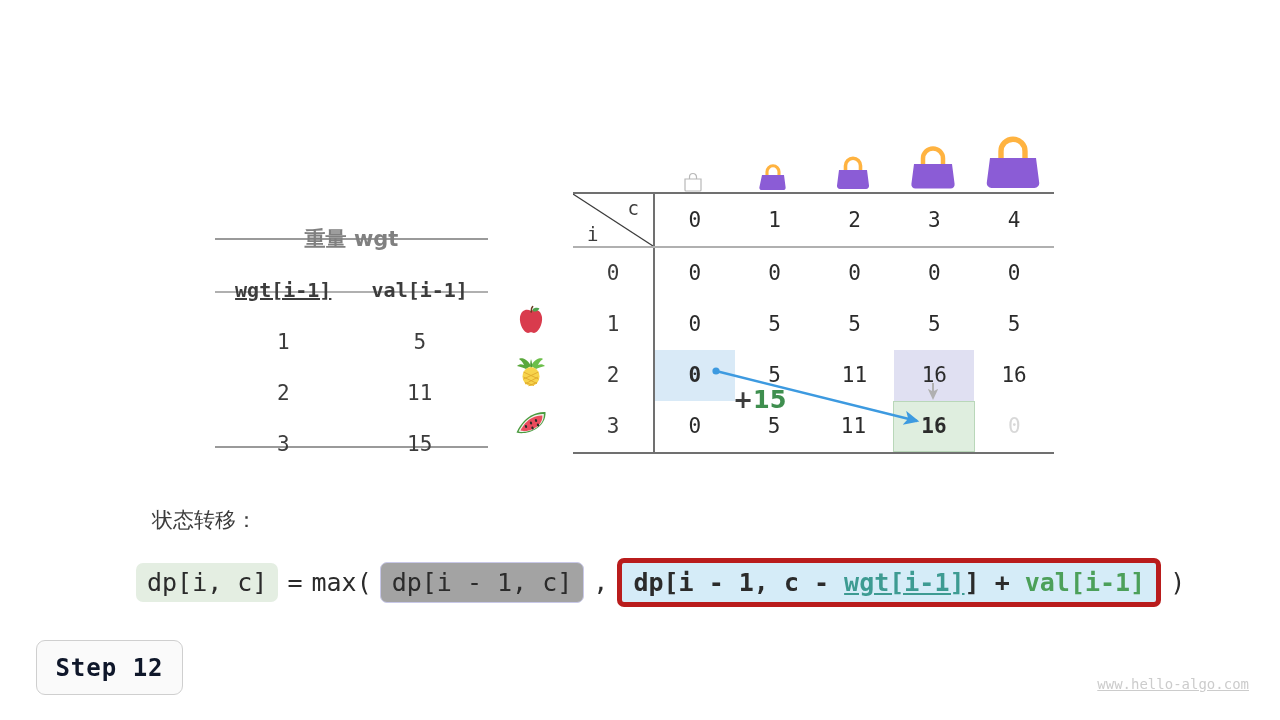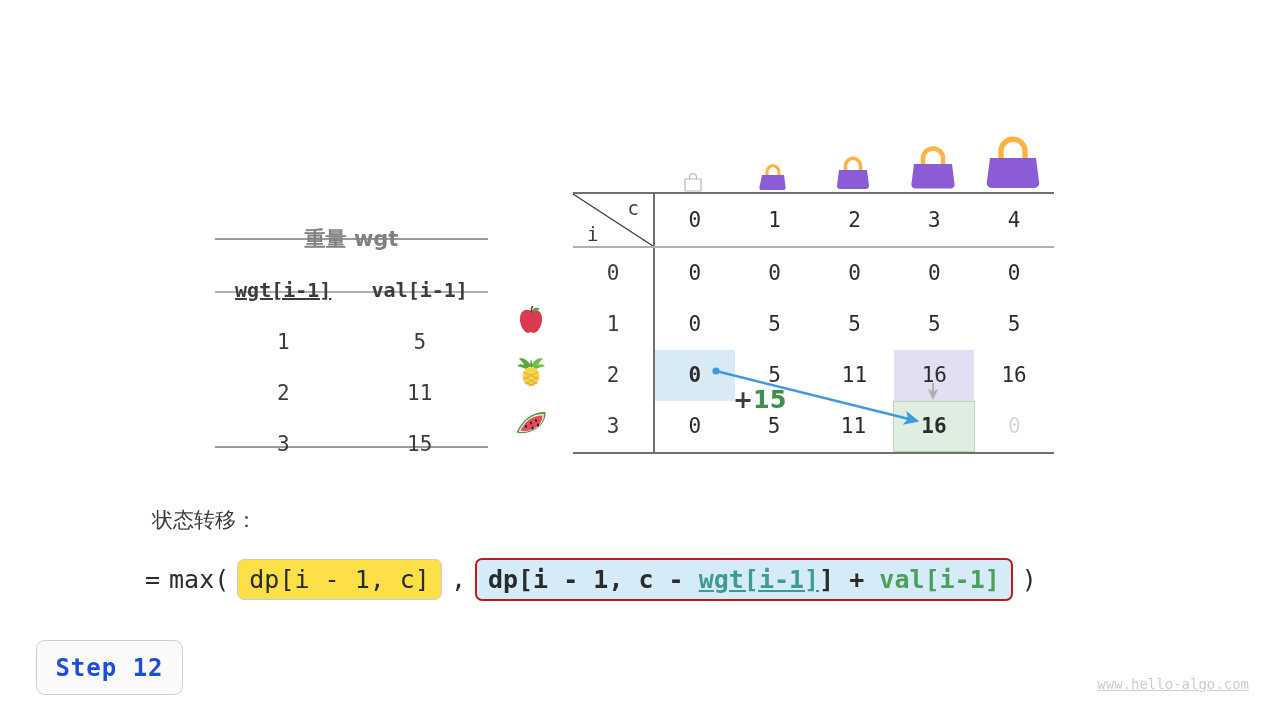--- a/index.html
+++ b/index.html
@@ -198,40 +198,40 @@
     align-items: center;
     font-size: 25px;
     color: #2b2b2b;
     white-space: pre;
   }
   .fbox {
     border-radius: 7px;
     padding: 5px 11px;
   }
   .fbox-green  { background: #e4eee2; }
-  .fbox-purple { background: #fde047; border: 1px solid #c8c8e8; }
-  .fbox-blue   { background: #d5ecf8; border: 2px solid #b91c1c; font-weight: bold; }
+  .fbox-purple { background: #a3a3a3; border: 1px solid #c8c8e8; }
+  .fbox-blue   { background: #d5ecf8; border: 5px solid #b91c1c; font-weight: bold; }
   .fplain { padding: 0 9px; }
 
   
   #step-badge {
     position: absolute;
     left: 36px;
     top: 640px;
     width: 145px;
     height: 53px;
     border: 1.5px solid #cfcfcf;
     border-radius: 9px;
     background: #fafafa;
     display: flex;
     align-items: center;
     justify-content: center;
     font-size: 24px;
     font-weight: bold;
-    color: #1d4ed8;
+    color: #0f172a;
     letter-spacing: 1px;
   }
 
   
   #watermark {
     position: absolute;
     right: 31px;
     top: 676px;
     font-size: 14px;
     color: #cccccc;
@@ -418,20 +418,21 @@
   <circle cx="716" cy="371" r="3.6" fill="#3d9ae0"></circle>
   <line x1="716" y1="371" x2="917" y2="421" stroke="#3d9ae0" stroke-width="2.4" marker-end="url(#ah-blue)"></line>
   <line x1="933" y1="383" x2="933" y2="398" stroke="#b0b0b0" stroke-width="2" marker-end="url(#ah-gray)"></line>
 </svg>
 
 <div id="plus-label"><span>+</span><span class="num">15</span></div>
 
 <div id="transition-label">状态转移：</div>
 
 <div id="formula">
+  <span class="fbox fbox-green">dp[i, c]</span>
   <span class="fplain">=</span>
   <span>max(</span>
   <span style="width:8px"></span>
   <span class="fbox fbox-purple">dp[i - 1, c]</span>
   <span class="fplain">,</span>
   <span class="fbox fbox-blue"><span>dp[i - 1, c - </span><span class="c-teal">wgt[i-1]</span><span>] + </span><span class="c-green">val[i-1]</span></span>
   <span class="fplain">)</span>
 </div>
 
 <div id="step-badge">Step 12</div>

